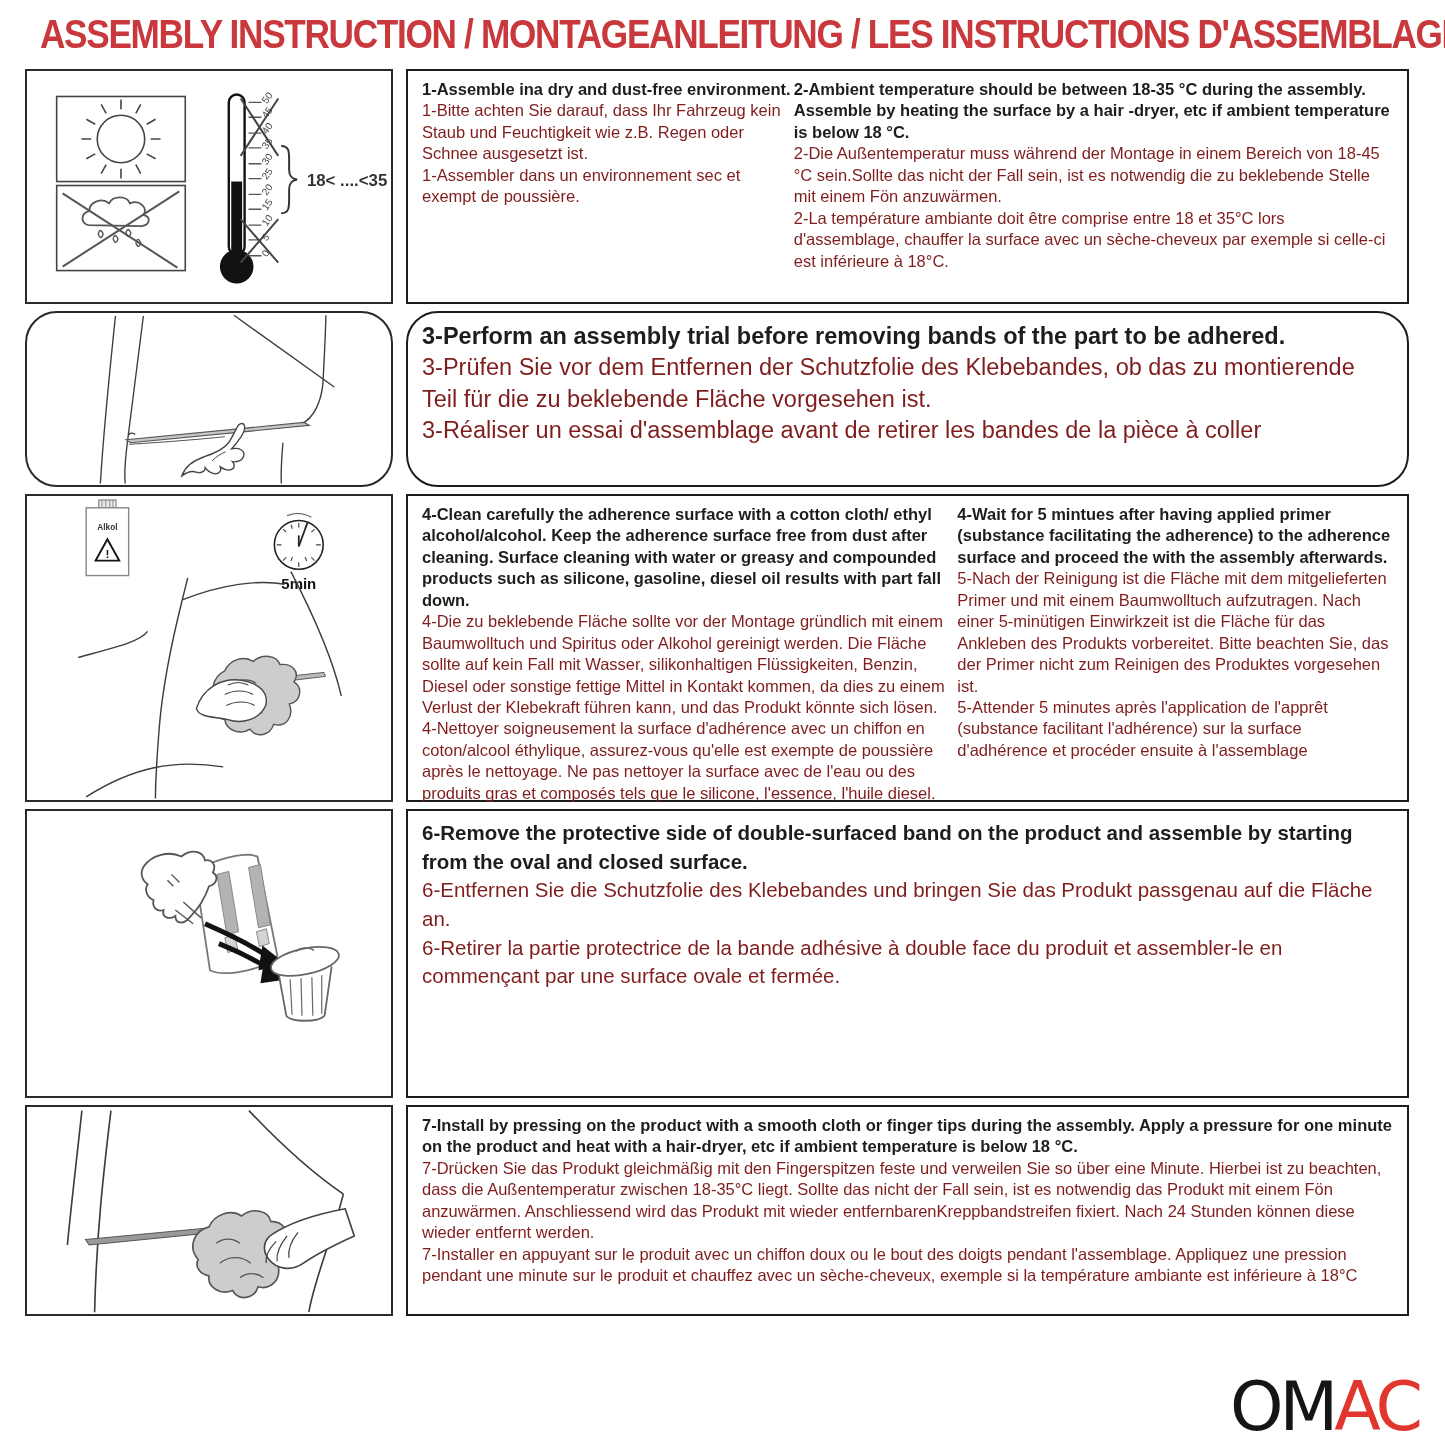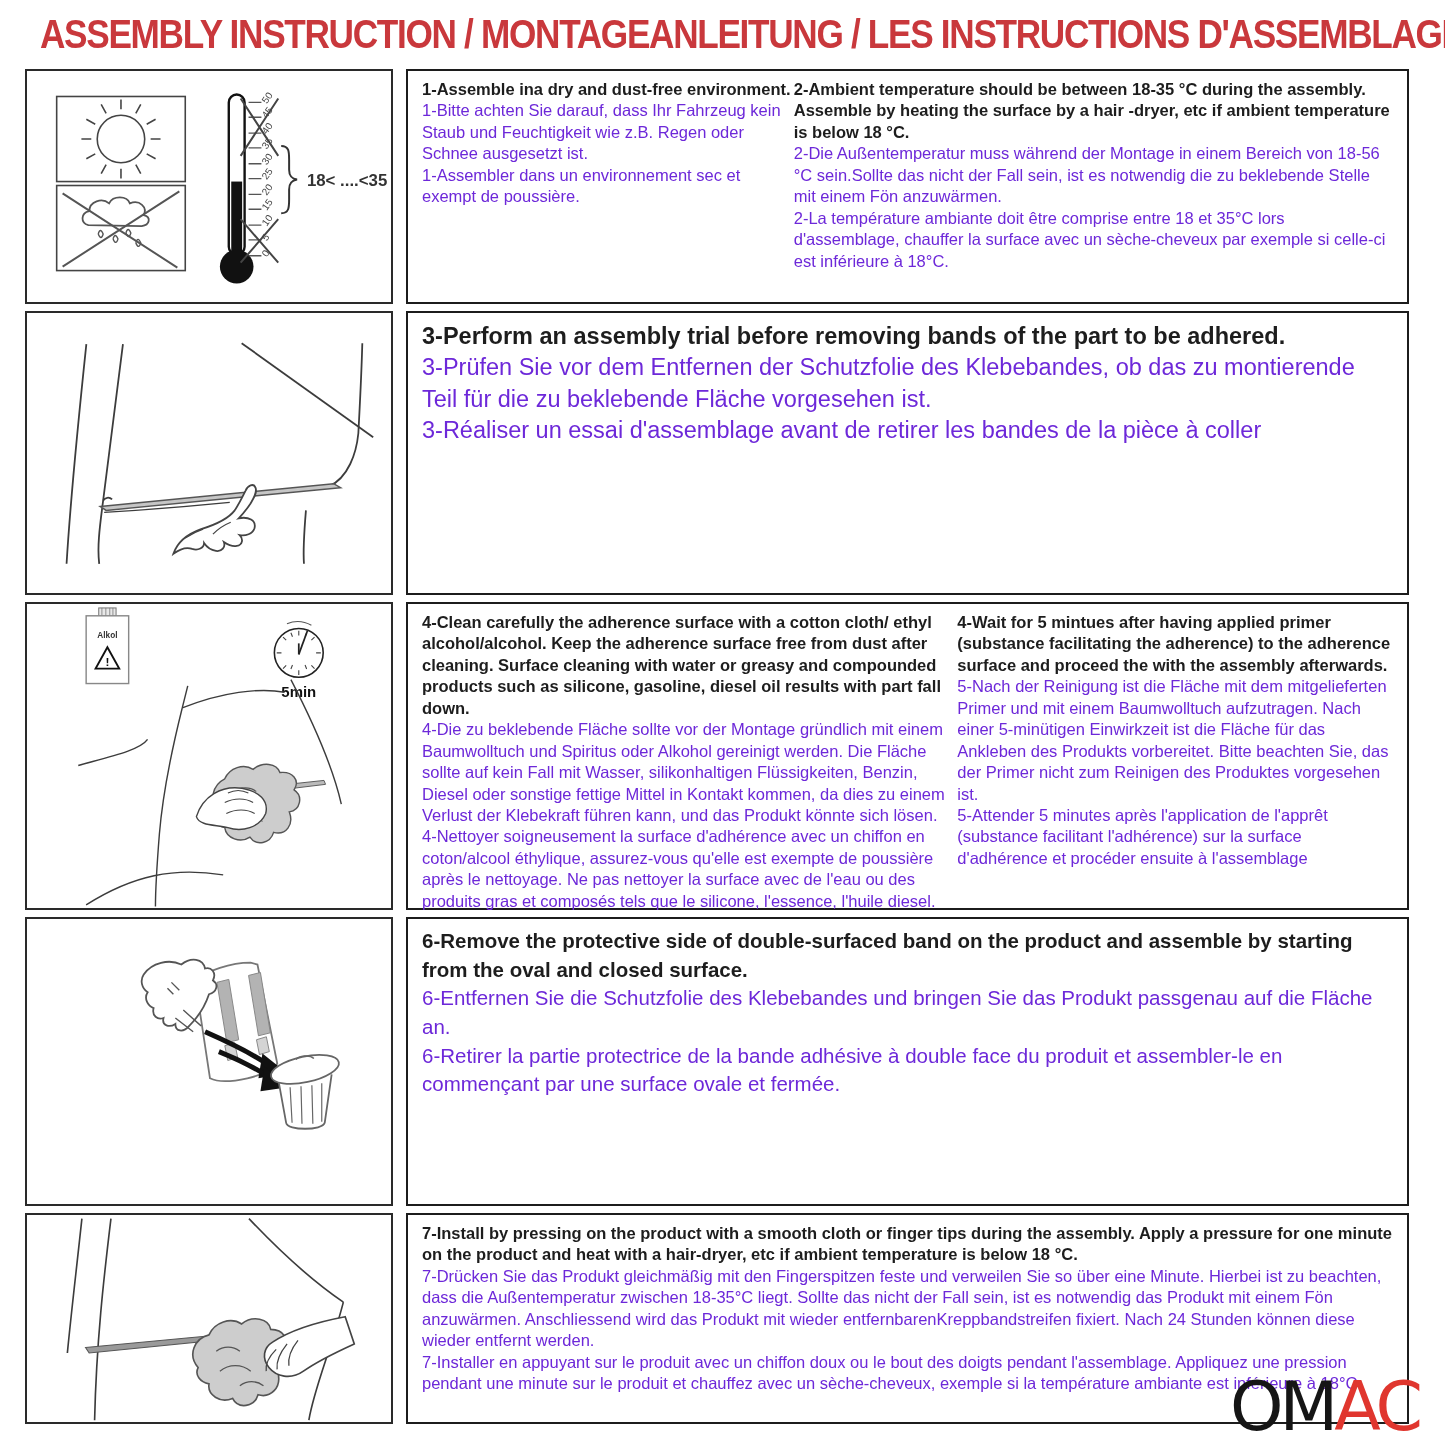--- a/index.html
+++ b/index.html
@@ -7,24 +7,24 @@
        font-family:"Liberation Sans",sans-serif;color:#222;}
   .page{padding:10px 36px 0 25px;}
   .doc-title{color:#c9383c;font-weight:800;font-size:40px;letter-spacing:-1.5px;
        white-space:nowrap;transform:scaleX(0.88);transform-origin:left center;
        margin:2px 0 12px 15px;}
   .row{display:flex;gap:13px;margin-bottom:7px;}
   .illus{width:368px;flex:0 0 368px;border:2.5px solid #2a2a2a;background:#fff;box-sizing:border-box;}
   .illus svg{display:block;width:100%;height:100%;}
   .textbox{flex:1;border:2.5px solid #1c1c1c;box-sizing:border-box;
        padding:8px 14px;display:flex;flex-direction:row;}
-  .h1{height:235px;} .h2{height:284px;} .h3{height:308px;} .h4{height:289px;} .h5{height:211px;}
+  .h1{height:235px;} .h2{height:176px;border-radius:32px;} .h3{height:308px;} .h4{height:289px;} .h5{height:211px;}
   .vcenter{justify-content:center;}
   .group{margin-bottom:18px;} .group:last-child{margin-bottom:0;}
-  .blk{color:#6d28d9;}
+  .blk{color:#7f1d1d;}
   .blk.en{font-weight:700;color:#1d1d1d;}
   .t-sm{font-size:16.5px;line-height:1.30;}
   .t-lg{font-size:23.5px;line-height:1.34;}
   .t-md{font-size:20.5px;line-height:1.40;}
   .logo{position:absolute;right:26px;bottom:4px;font-family:"DejaVu Sans",sans-serif;
        font-weight:400;font-size:68px;letter-spacing:-4px;line-height:1;}
   .logo .lg-black{color:#151515;} .logo .lg-red{color:#e0362e;}
   svg text{font-family:"Liberation Sans",sans-serif;}
 </style>
 </head>
@@ -83,21 +83,21 @@
       </svg>
     </div>
     <div class="textbox h1">
       <div class="group">
         <div class="blk en t-sm">1-Assemble ina dry and dust-free environment.</div>
         <div class="blk de t-sm">1-Bitte achten Sie darauf, dass Ihr Fahrzeug kein Staub und Feuchtigkeit wie z.B. Regen oder Schnee ausgesetzt ist.</div>
         <div class="blk fr t-sm">1-Assembler dans un environnement sec et exempt de poussière.</div>
       </div>
       <div class="group">
         <div class="blk en t-sm">2-Ambient temperature should be between 18-35 °C  during the assembly. Assemble by heating the surface by a hair -dryer, etc if ambient temperature is below 18 °C.</div>
-        <div class="blk de t-sm">2-Die Außentemperatur muss während der Montage in einem Bereich von 18-56 °C  sein.Sollte das nicht der Fall sein, ist es notwendig die zu beklebende Stelle mit einem Fön anzuwärmen.</div>
+        <div class="blk de t-sm">2-Die Außentemperatur muss während der Montage in einem Bereich von 18-45 °C  sein.Sollte das nicht der Fall sein, ist es notwendig die zu beklebende Stelle mit einem Fön anzuwärmen.</div>
         <div class="blk fr t-sm">2-La température ambiante doit être comprise entre 18 et 35°C lors d'assemblage, chauffer la surface avec un sèche-cheveux par exemple si celle-ci est inférieure à 18°C.</div>
       </div>
     </div>
   </div>
 
   <div class="row">
     <div class="illus h2">
       <svg viewBox="0 0 368 228" fill="none" stroke="#3c3c3c" stroke-width="1.8">
         <g>
           <path d="M60,4 C52,80 44,160 40,226"></path>

